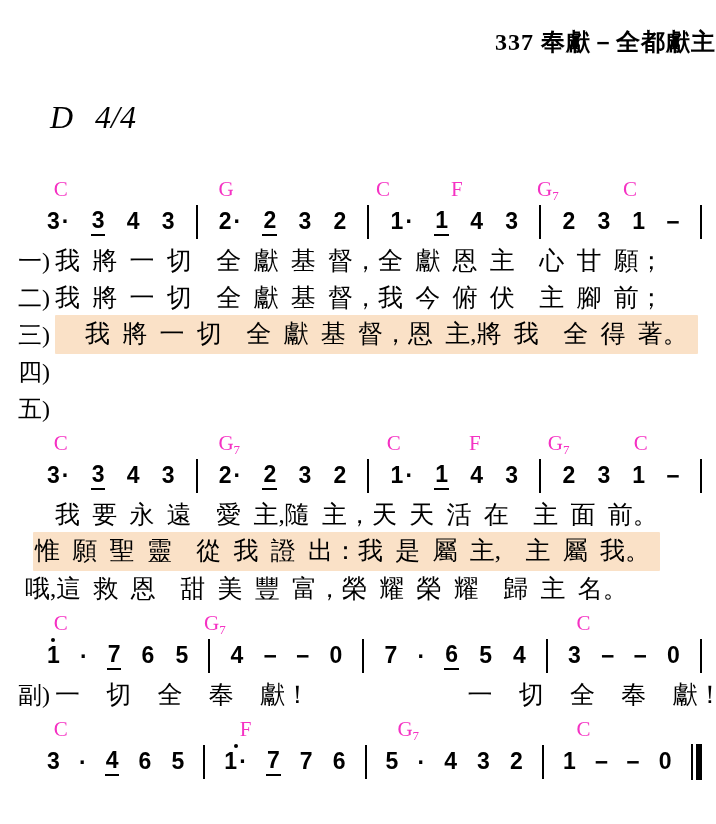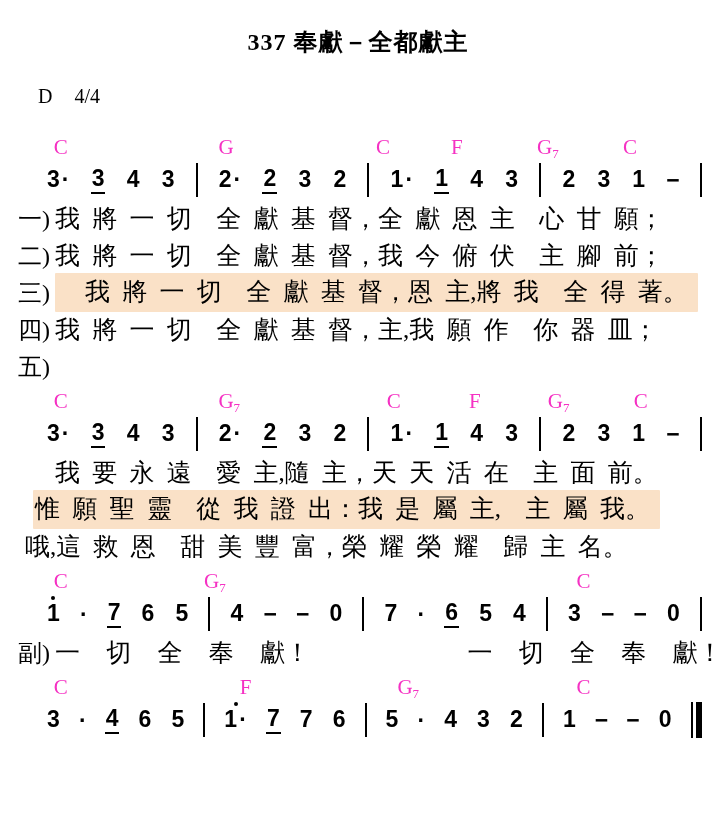--- a/index.html
+++ b/index.html
@@ -5,24 +5,24 @@
   html,body{margin:0;padding:0;background:#ffffff;}
   body{
     width:716px;height:824px;overflow:hidden;
     font-family:"Liberation Serif","DejaVu Serif",serif;
     color:#000;
   }
   .page{position:relative;width:716px;height:824px;}
 
   
   .title{
-    text-align:center;font-weight:bold;font-size:24px;
+    text-align:right;font-weight:bold;font-size:24px;
     padding-top:26px;letter-spacing:1px;white-space:pre;
   }
-  .keyline{font-size:20px;margin:4px 0 0 18px;white-space:pre;}
+  .keyline{font-size:32px;margin:4px 0 0 18px;white-space:pre;font-style:italic;}
   .keyline .timesig{margin-left:22px;}
 
   
   .chordrow{
     position:relative;height:26px;margin-top:3px;
     font-size:21px;line-height:26px;
   }
   .chord{position:absolute;top:0;}
   .chord sub{font-size:13px;vertical-align:-4px;line-height:0;}
 
@@ -94,21 +94,21 @@
           <span class="bar"></span>
           <span class="note">2</span>
           <span class="note">3</span>
           <span class="note">1</span>
           <span class="dash">−</span>
           <span class="bar"></span>
         </div>
         <div class="lyricrow"><span class="lyric-prefix wide">一)</span><span class="lyric-text">我 將 一 切  全 獻 基 督，全 獻 恩 主  心 甘 願；</span></div>
         <div class="lyricrow"><span class="lyric-prefix wide">二)</span><span class="lyric-text">我 將 一 切  全 獻 基 督，我 今 俯 伏  主 腳 前；</span></div>
         <div class="lyricrow"><span class="lyric-prefix wide">三)</span><span class="lyric-text hl" style="background: rgb(250, 225, 199); padding-left: 30px;">我 將 一 切  全 獻 基 督，恩 主,將 我  全 得 著。</span></div>
-        <div class="lyricrow"><span class="lyric-prefix wide">四)</span><span class="lyric-text">我 將 一 切  全 獻 基 督，主,我 願 作  你 器 皿；</span></div>
+        <div class="lyricrow"><span class="lyric-prefix wide">四)</span></div>
         <div class="lyricrow"><span class="lyric-prefix wide">五)</span></div>
       </section>
       <section class="sec sec-verse">
         <div class="chordrow">
           <span class="chord" style="left: 7.5%; color: rgb(245, 49, 195);">C</span>
           <span class="chord" style="left: 30.5%; color: rgb(245, 49, 195);">G<sub class="chordsub">7</sub></span>
           <span class="chord" style="left: 54%; color: rgb(245, 49, 195);">C</span>
           <span class="chord" style="left: 65.5%; color: rgb(245, 49, 195);">F</span>
           <span class="chord" style="left: 76.5%; color: rgb(245, 49, 195);">G<sub class="chordsub">7</sub></span>
           <span class="chord" style="left: 88.5%; color: rgb(245, 49, 195);">C</span>

